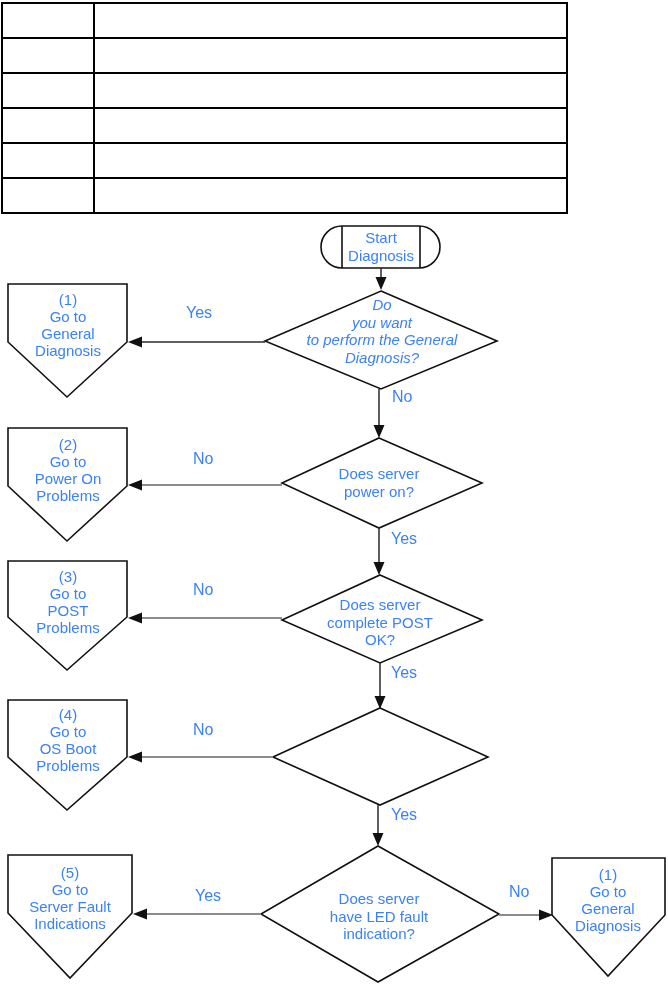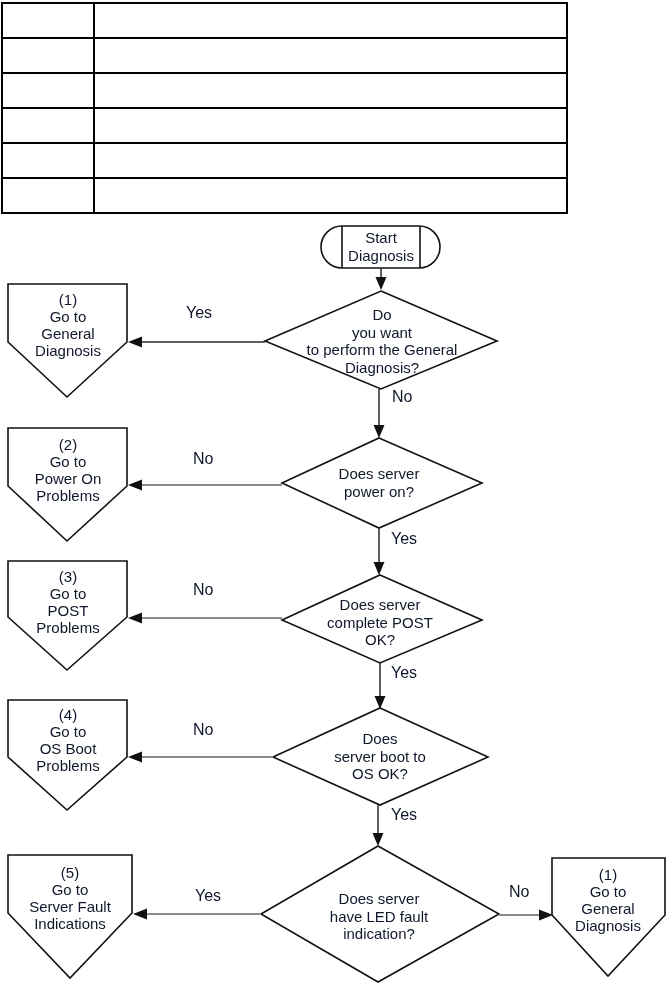--- a/index.html
+++ b/index.html
@@ -2,21 +2,21 @@
 <html><head>
 <meta charset="utf-8">
 <style>
   html, body { margin: 0; padding: 0; background: #ffffff; }
   .canvas {
     position: relative;
     width: 668px;
     height: 987px;
     background: #ffffff;
     font-family: "Liberation Sans", sans-serif;
-    color: #0f172a;
+    color: #3b82f6;
     overflow: hidden;
   }
   table.ref-table {
     position: absolute;
     left: 1px;
     top: 2px;
     width: 567px;
     height: 200px;
     border-collapse: collapse;
     table-layout: fixed;
@@ -127,32 +127,29 @@
       <polygon points="128,618 142,612.5 142,623.5"></polygon>
       <polygon points="128,757 142,751.5 142,762.5"></polygon>
       <polygon points="133,914 147,908.5 147,919.5"></polygon>
       <polygon points="553,915 539,909.5 539,920.5"></polygon>
     </g>
   </svg>
 
   <div class="lbl" style="left:381px; top:229px; line-height:18px;">Start
 Diagnosis</div>
 
-  <div class="lbl diamond-text" style="left:382px; top:306px; width:210px;">Do
+  <div class="lbl diamond-text" style="left:382px; top:296px; width:210px;font-style:italic;">Do
 you want
 to perform the General
 Diagnosis?</div>
   <div class="lbl diamond-text" style="left:379px; top:465px; width:160px;">Does server
 power on?</div>
   <div class="lbl diamond-text" style="left:380px; top:596px; width:170px;">Does server
 complete POST
 OK?</div>
-  <div class="lbl diamond-text" style="left:380px; top:730px; width:160px;">Does
-server boot to
-OS OK?</div>
   <div class="lbl diamond-text" style="left:379px; top:890px; width:170px;">Does server
 have LED fault
 indication?</div>
 
   <div class="lbl" style="left:68px; top:291px;">(1)
 Go to
 General
 Diagnosis</div>
   <div class="lbl" style="left:68px; top:436px;">(2)
 Go to

